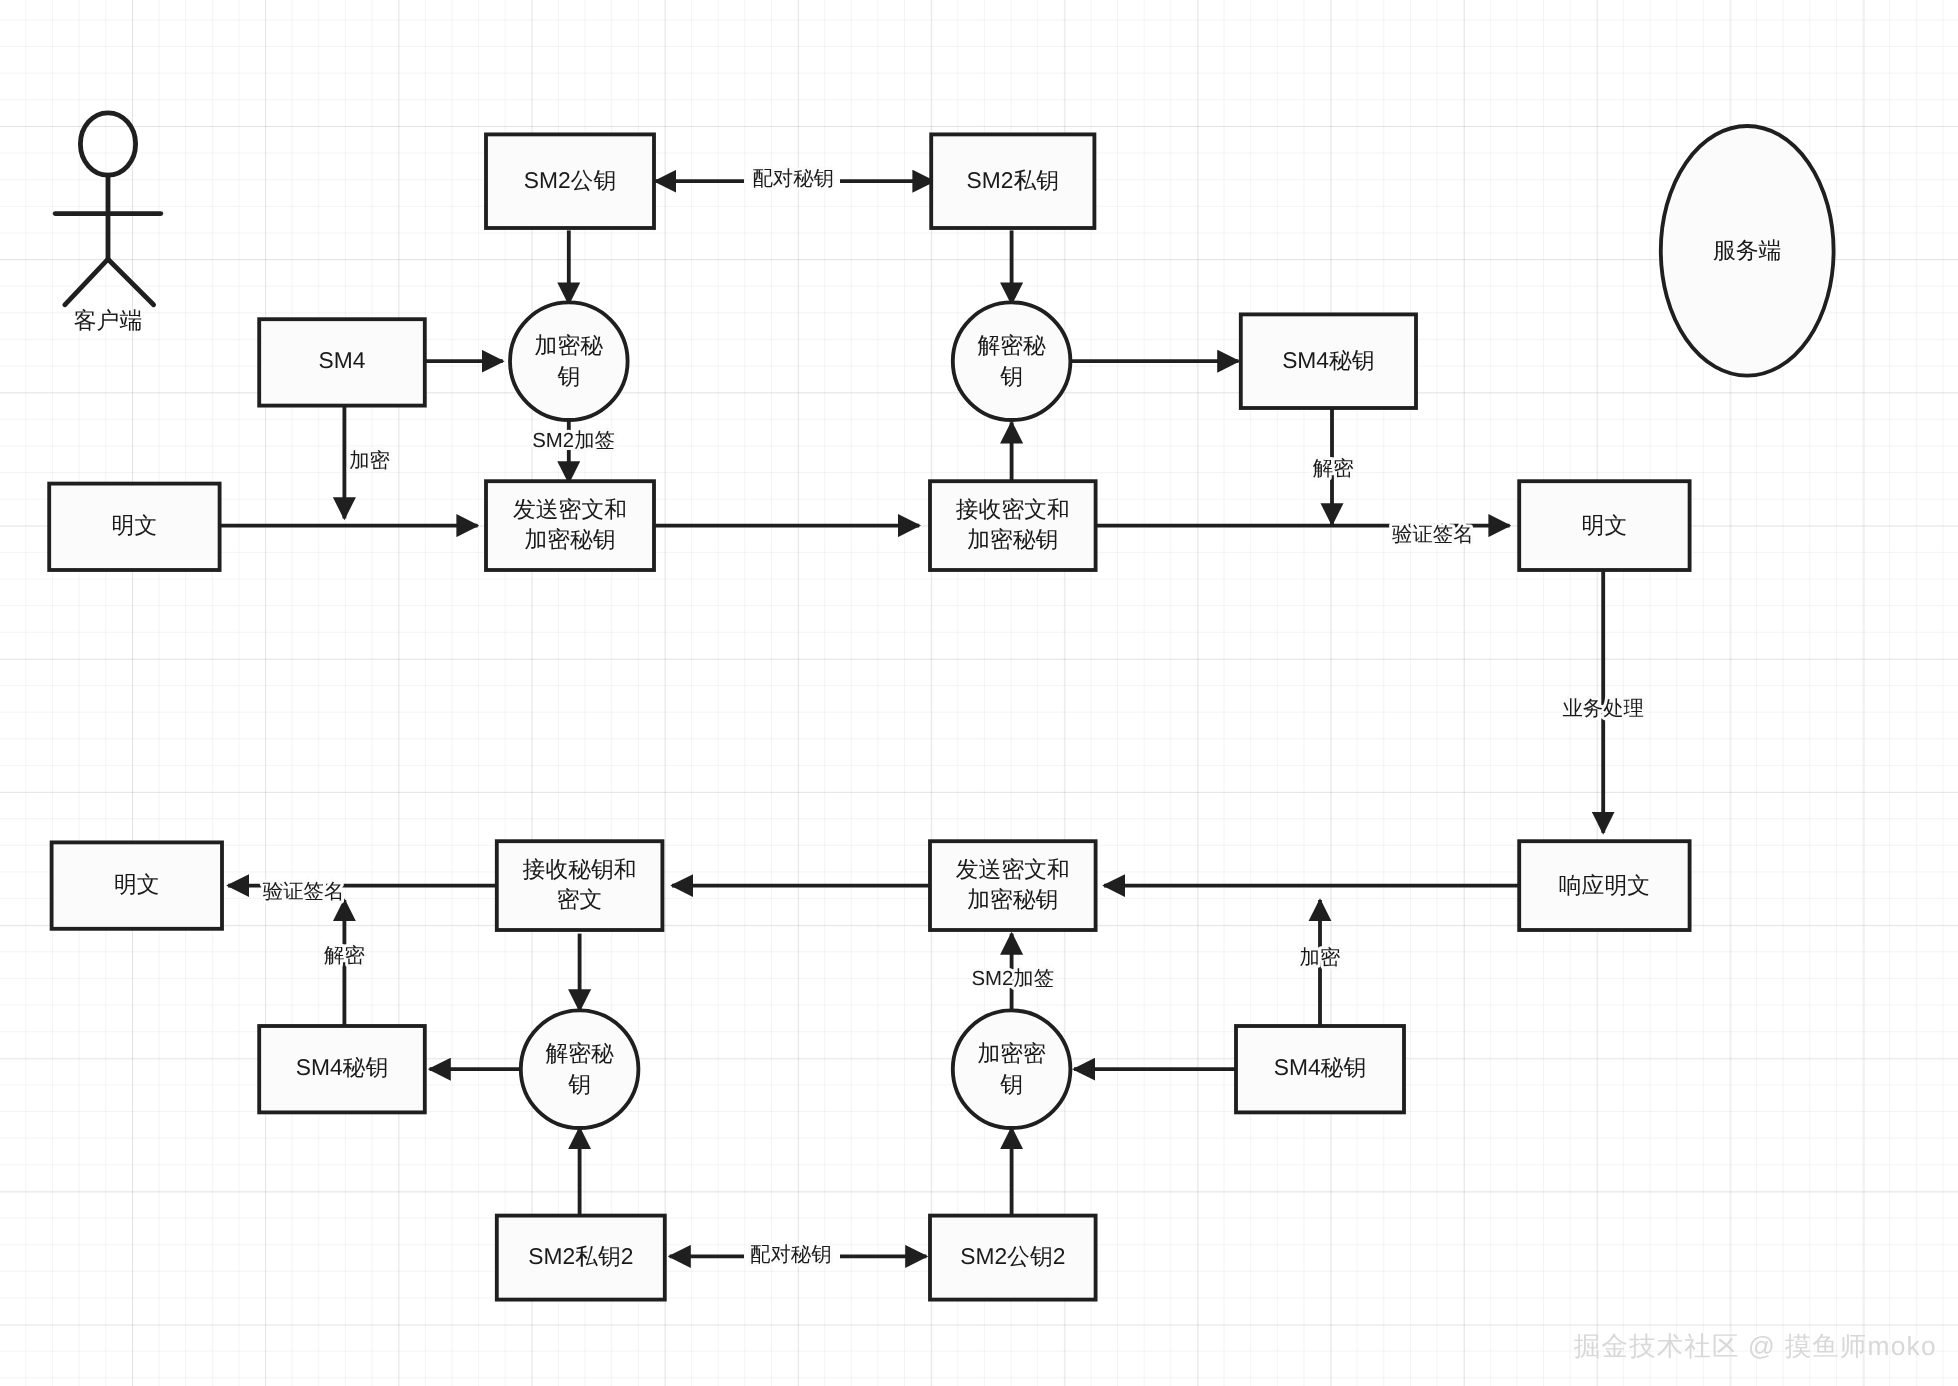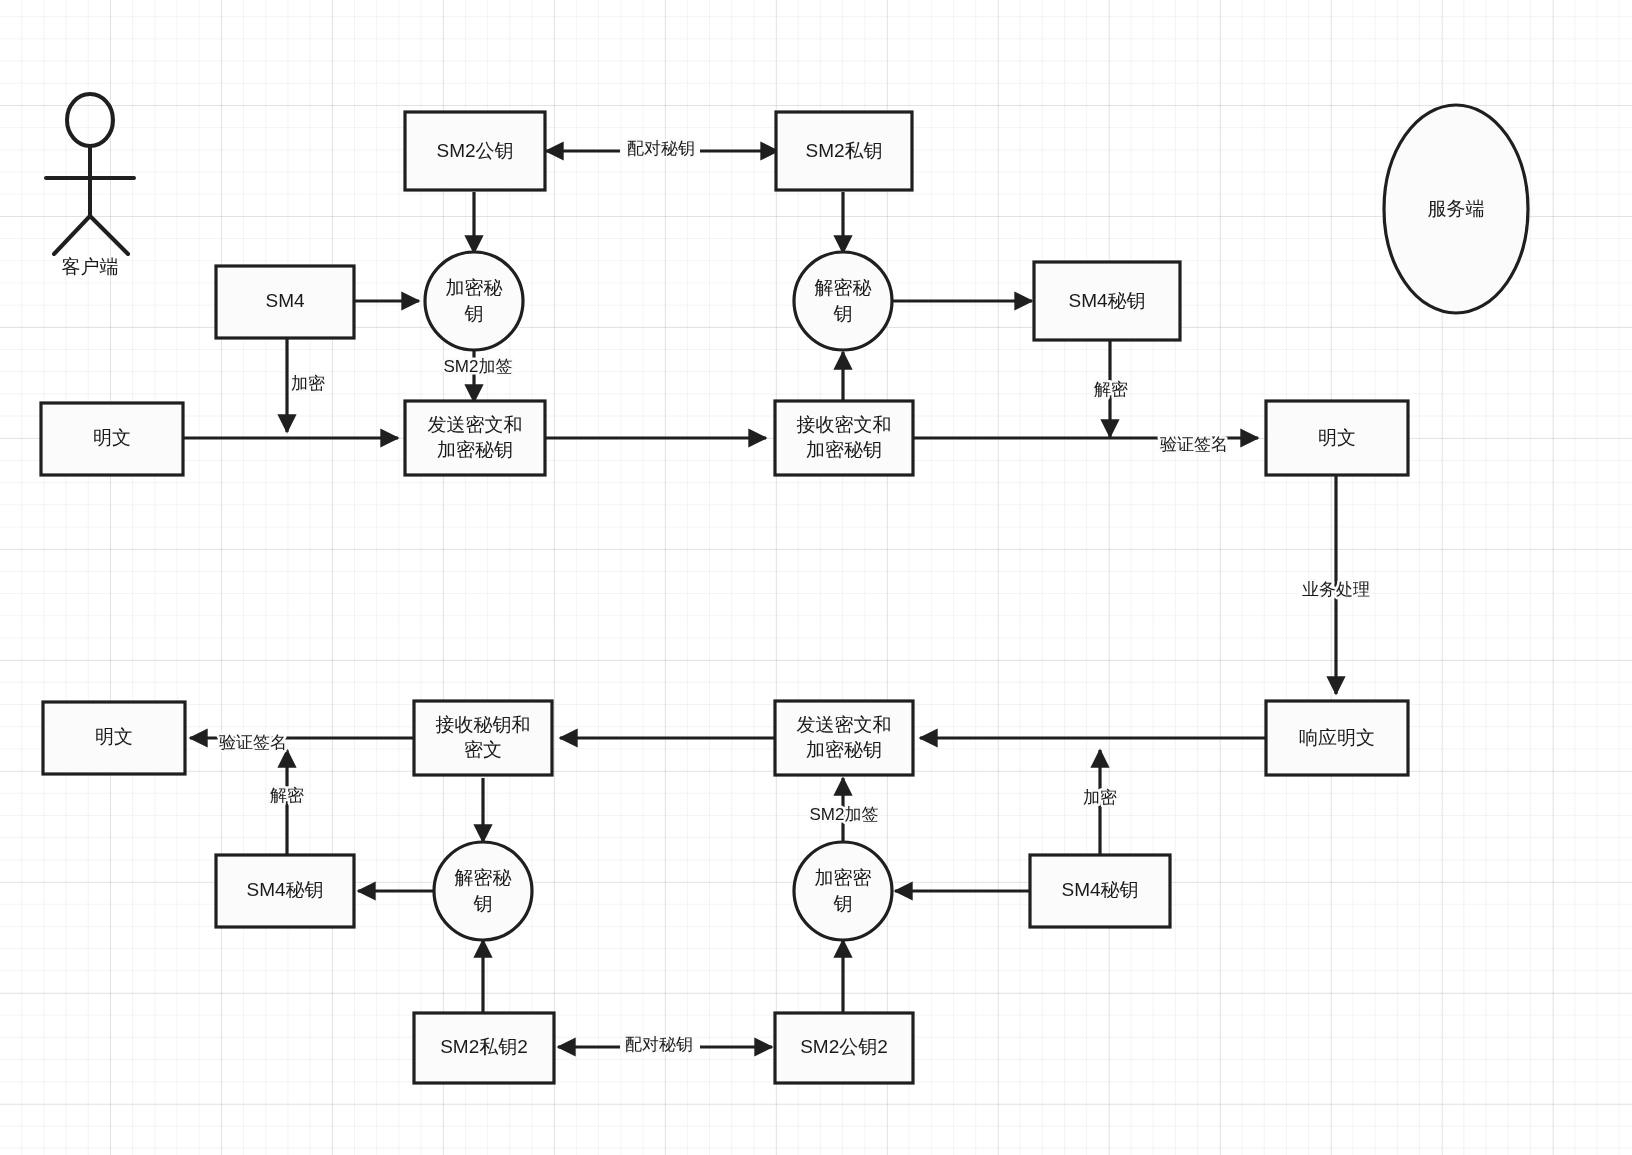--- a/index.html
+++ b/index.html
@@ -212,14 +212,15 @@
     <text class="edge-label" x="1111" y="391">解密</text>
     <text class="edge-label" x="1194" y="446">验证签名</text>
     <text class="edge-label" x="1336" y="591">业务处理</text>
     <text class="edge-label" x="1100" y="799">加密</text>
     <text class="edge-label" x="844" y="816">SM2加签</text>
     <text class="edge-label" x="287" y="797">解密</text>
     <text class="edge-label" x="253" y="744">验证签名</text>
     <text class="edge-label" x="659" y="1046">配对秘钥</text>
   </svg>
 
+  <div class="watermark">掘金技术社区 @ 摸鱼师moko</div>
 
 </div>
 
 </body></html>

